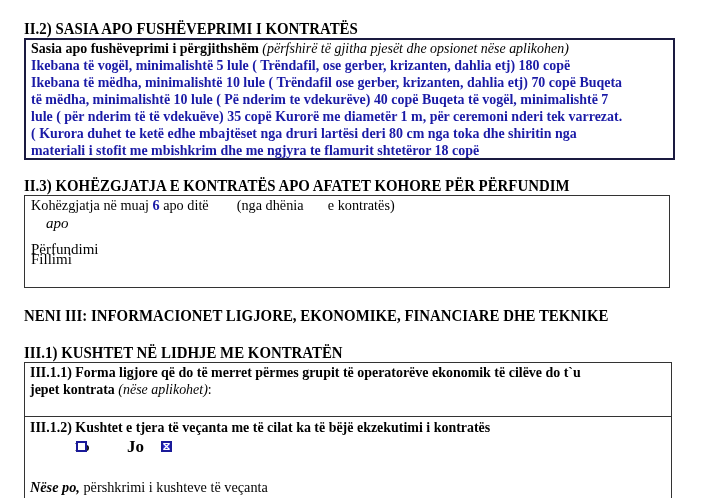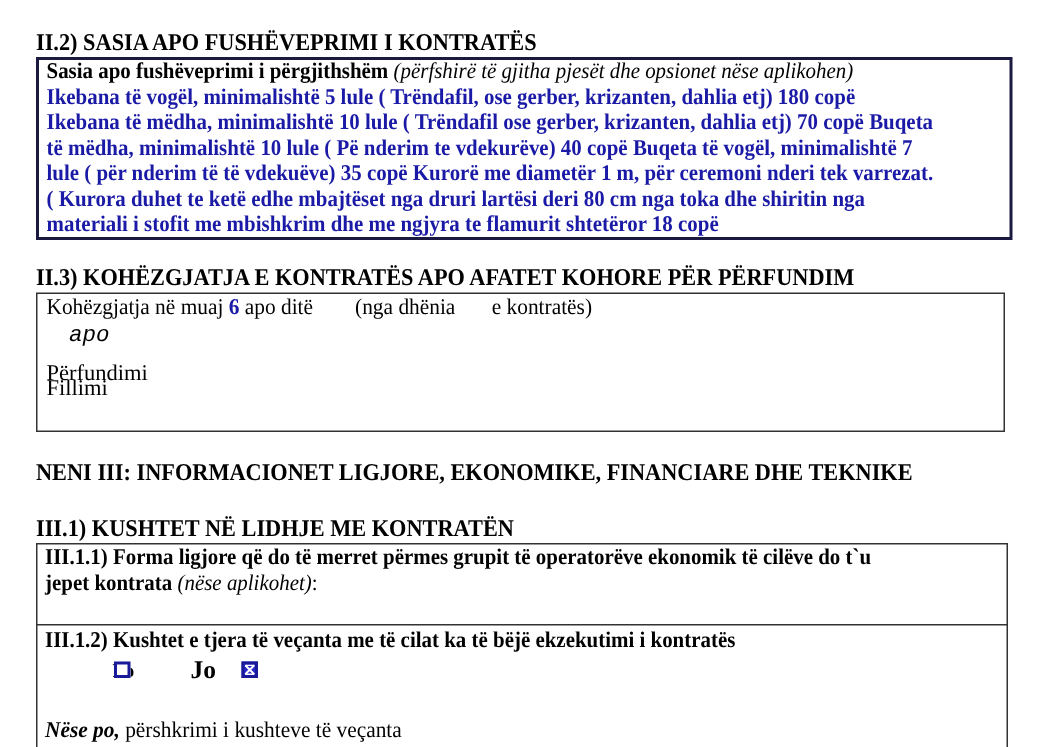--- a/index.html
+++ b/index.html
@@ -88,21 +88,21 @@
 <div class="line" style="left:31px; top:197px; transform: scaleX(0.95);">
   <span>Kohëzgjatja në muaj</span>
   <span class="blue-bold">6</span>
   <span>apo ditë</span>
   <span style="display:inline-block; width:22px;"></span>
   <span>(nga dhënia</span>
   <span style="display:inline-block; width:18px;"></span>
   <span>e kontratës)</span>
 </div>
 
-<div class="line italic" style="left:46px; top:215px;font-family:Liberation Mono, monospace;">apo</div>
+<div class="line italic" style="left:46px; top:215px;">apo</div>
 <div class="line" style="left:31px; top:251px;">Fillimi</div>
 <div class="line" style="left:31px; top:241px;text-align:center;">Përfundimi</div>
 
 <div class="abs heading" style="left:24px; top:307px; transform: scaleX(0.93);">NENI III: INFORMACIONET LIGJORE, EKONOMIKE, FINANCIARE DHE TEKNIKE</div>
 
 <div class="abs heading" style="left:24px; top:344px; transform: scaleX(0.93);">III.1) KUSHTET NË LIDHJE ME KONTRATËN</div>
 
 <div class="box" style="left:24px; top:362px; width:648px; height:150px;"></div>
 
 <div class="line bold" style="left:30px; top:364px; transform: scaleX(0.93);">III.1.1) Forma ligjore që do të merret përmes grupit të operatorëve ekonomik të cilëve do t`u</div>

